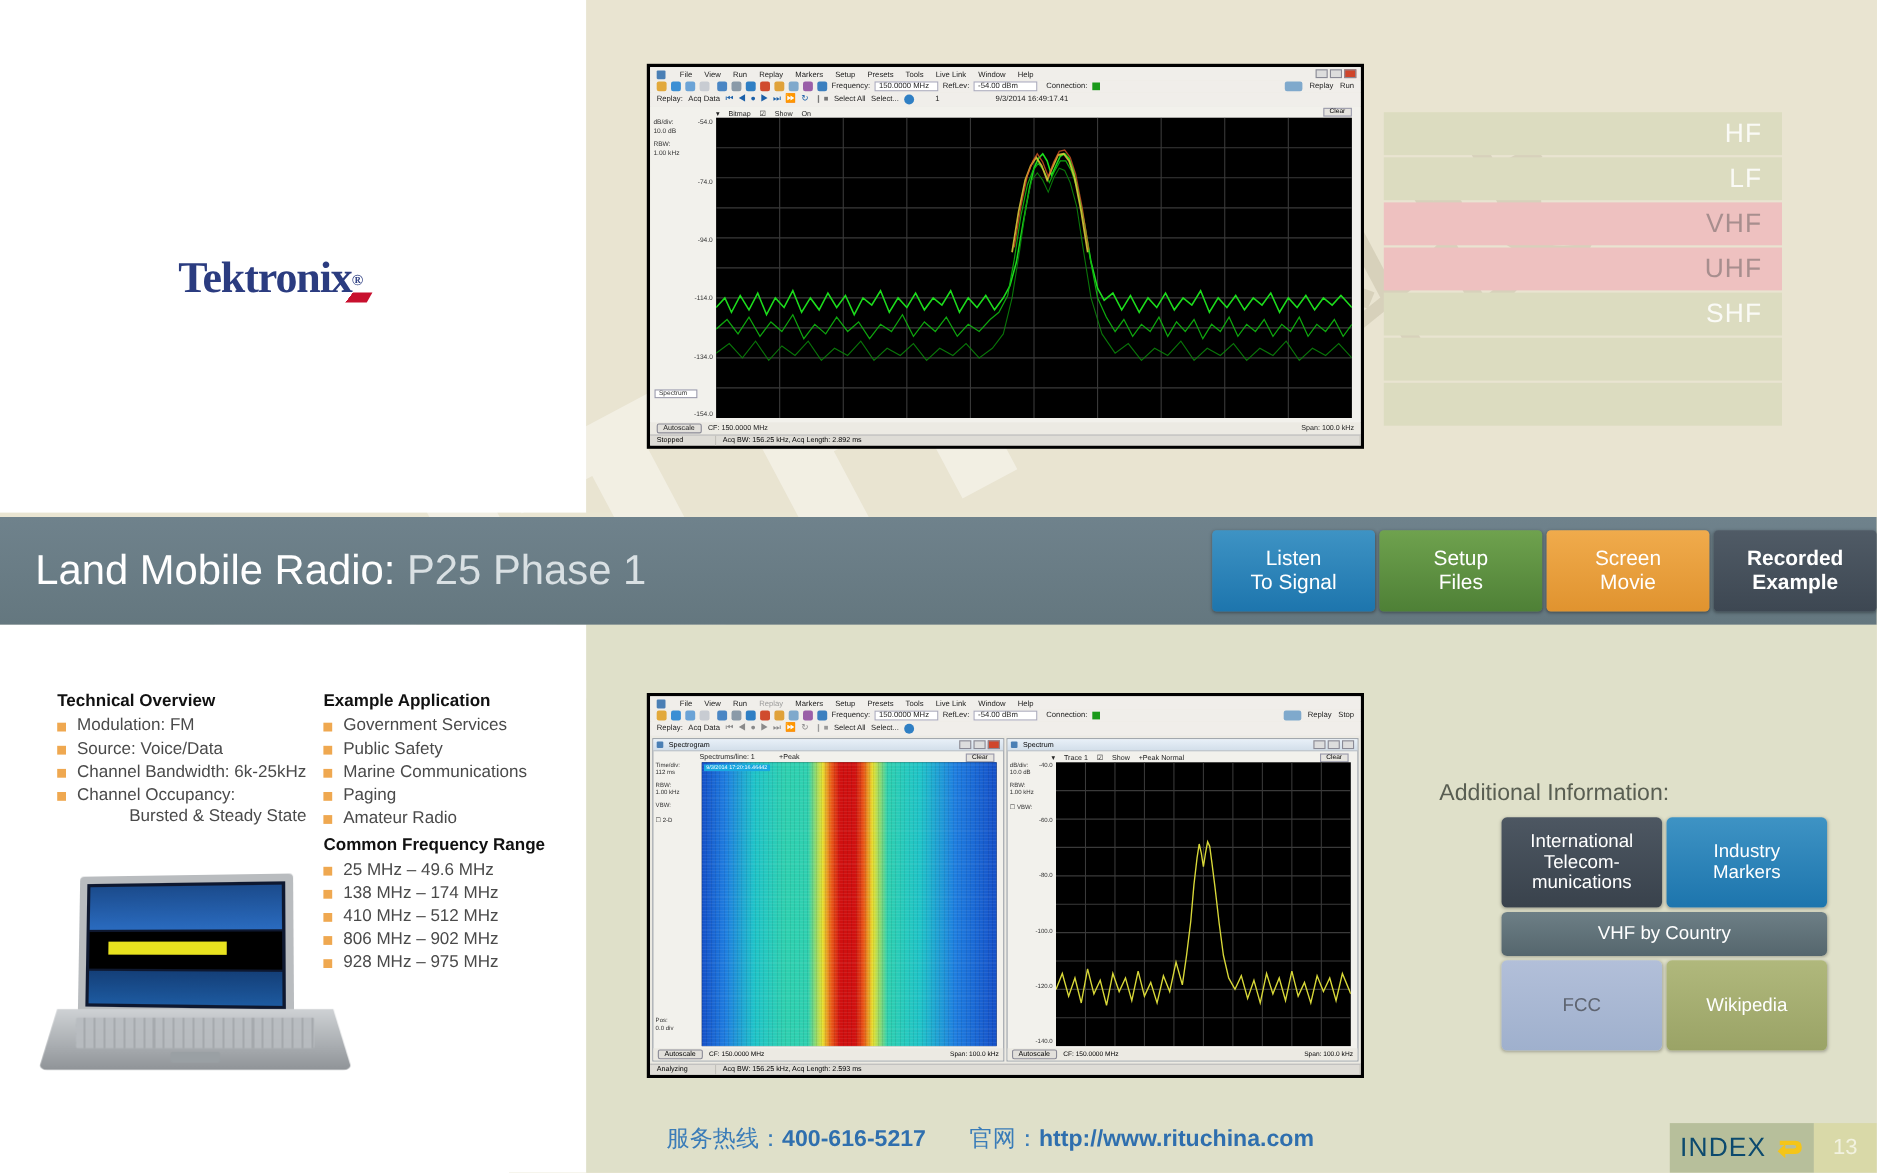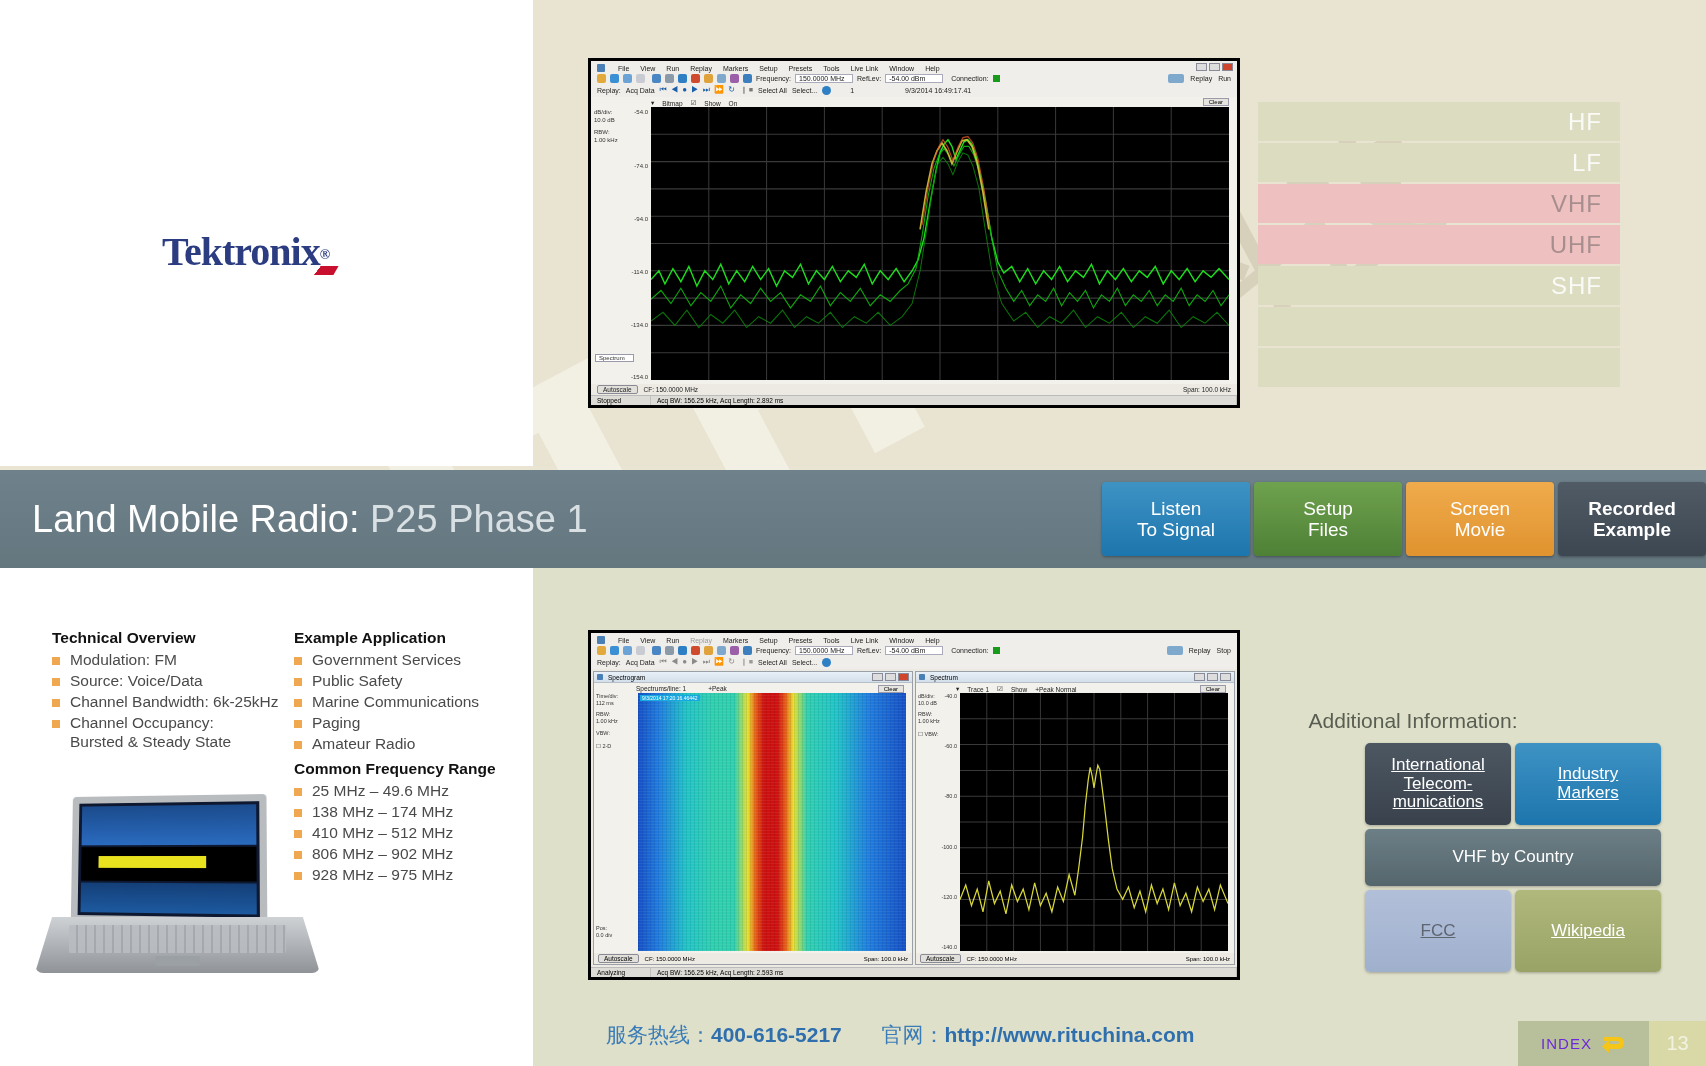--- a/index.html
+++ b/index.html
@@ -95,21 +95,21 @@
 
   
   .bot-white { position: absolute; left: 0; top: 568px; width: 533px; height: 498px; background: #ffffff; }
   .bot-sage  { position: absolute; left: 533px; top: 568px; width: 1173px; height: 498px; background: #dfe0c9; }
 
   .col { position: absolute; font-size: 15.5px; color: #4a4a4a; line-height: 1.22; }
   .col h3 { font-size: 15.5px; color: #111; margin-bottom: 3px; font-weight: bold; }
   .col ul { list-style: none; }
   .col li { position: relative; padding-left: 18px; margin-bottom: 2px; white-space: nowrap; }
   .col li .bullet { position: absolute; left: 0; top: 6px; width: 8px; height: 8px; background: #efa850; }
-  .col li .sub { display: block; padding-left: 0; }
+  .col li .sub { display: block; padding-left: 0; text-align: right; }
 
   .col-tech { left: 52px; top: 629px; }
   .col-app  { left: 294px; top: 629px; }
   .col-freq { left: 294px; top: 760px; }
 
   
   .laptop { position: absolute; left: 35px; top: 795px; width: 285px; height: 190px; }
   .lt-screen { position: absolute; left: 34px; top: 0; width: 196px; height: 128px;
       background: #cfd3d6; border: 7px solid #b9bcbf; border-radius: 4px; transform: perspective(420px) rotateY(-6deg) rotateX(3deg); overflow: hidden; }
   .lt-inner { position: absolute; inset: 0; background: #0e1830; padding: 3px; display: flex; flex-direction: column; gap: 2px; }
@@ -147,34 +147,34 @@
       repeating-linear-gradient(0deg, rgba(255,255,255,.06) 0 1px, transparent 1px 3px),
       repeating-linear-gradient(90deg, rgba(0,0,0,.08) 0 1px, transparent 1px 4px); }
   .sg-stamp { position: absolute; left: 2px; top: 2px; background: #16a8e0; color: #fff; font-size: 5px; padding: 0 2px; white-space: nowrap; }
   .bot-footer { display: flex; align-items: center; gap: 6px; font-size: 6px; padding: 1px 4px; background: #eceae3; }
 
   
   .addinfo-label { position: absolute; left: 1413px; top: 709px; transform: translateX(-50%); font-size: 21px; color: #595e52; white-space: nowrap; }
   .ai-grid { position: absolute; left: 1365px; top: 743px; width: 296px; display: flex; flex-wrap: wrap; gap: 4px; }
   .ai-btn { border-radius: 5px; display: flex; align-items: center; justify-content: center; text-align: center;
       color: #fff; font-size: 17px; line-height: 1.1; box-shadow: 0 1px 3px rgba(0,0,0,.28); }
-  .ai-half { width: 146px; height: 82px; text-decoration: underline; }
-  .ai-full { width: 296px; height: 57px; }
+  .ai-half { width: 146px; height: 82px; }
+  .ai-full { width: 296px; height: 40px; }
   .ai-dark  { background: linear-gradient(180deg,#4d5762,#39424c); }
   .ai-blue  { background: linear-gradient(180deg,#3e93c4,#1d75ad); }
   .ai-slate { background: linear-gradient(180deg,#6d7f86,#55666d); }
   .ai-lav   { background: linear-gradient(180deg,#b2bfd9,#9fb0cd); color: #5e6470; }
   .ai-olive { background: linear-gradient(180deg,#b0b87c,#9aa366); }
 
   
   .cn-footer { position: absolute; left: 606px; top: 1021px; font-size: 21px; color: #3a7cb8; white-space: nowrap; }
   .cn-footer .num { color: #2f6fae; font-weight: bold; }
   .index-btn { position: absolute; left: 1518px; top: 1021px; width: 131px; height: 45px;
       background: #b7bf9b; display: flex; align-items: center; justify-content: center; gap: 8px; }
-  .index-btn .lbl { font-size: 15px; color: #6d28d9; letter-spacing: 1px; text-align: center; }
+  .index-btn .lbl { font-size: 24px; color: #0c4a6e; letter-spacing: 1px; text-align: center; }
   .pagenum { position: absolute; left: 1649px; top: 1021px; width: 57px; height: 45px;
       background: #d9d9a8; display: flex; align-items: center; justify-content: center;
       font-size: 20px; color: #f2f2e0; }
 </style>
 </head>
 <body>
 
 <div class="slide">
 
   <div class="top-white"></div>

